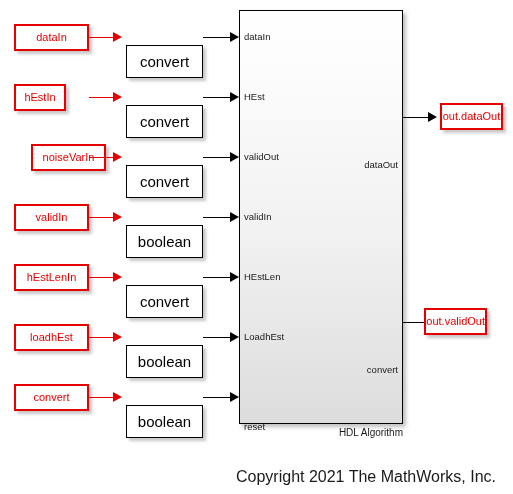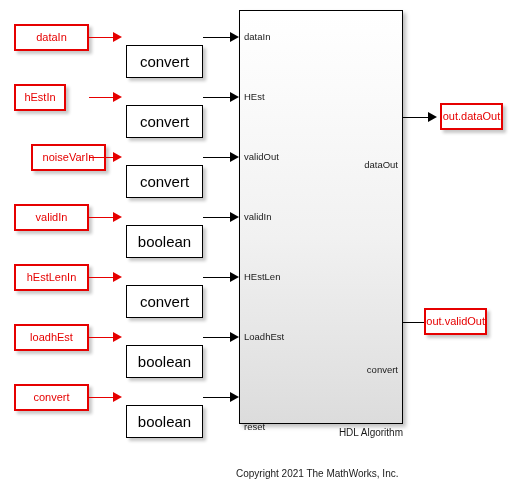--- a/index.html
+++ b/index.html
@@ -96,21 +96,21 @@
   
   .caption {
     position: absolute;
     font-size: 10px;
     color: #1a1a1a;
     white-space: nowrap;
     line-height: 1;
   }
   .copyright {
     position: absolute;
-    font-size: 10px;
+    font-size: 16px;
     color: #1a1a1a;
     white-space: nowrap;
     line-height: 1;
   }
 </style>
 </head>
 <body>
 
 <div id="canvas">
 

